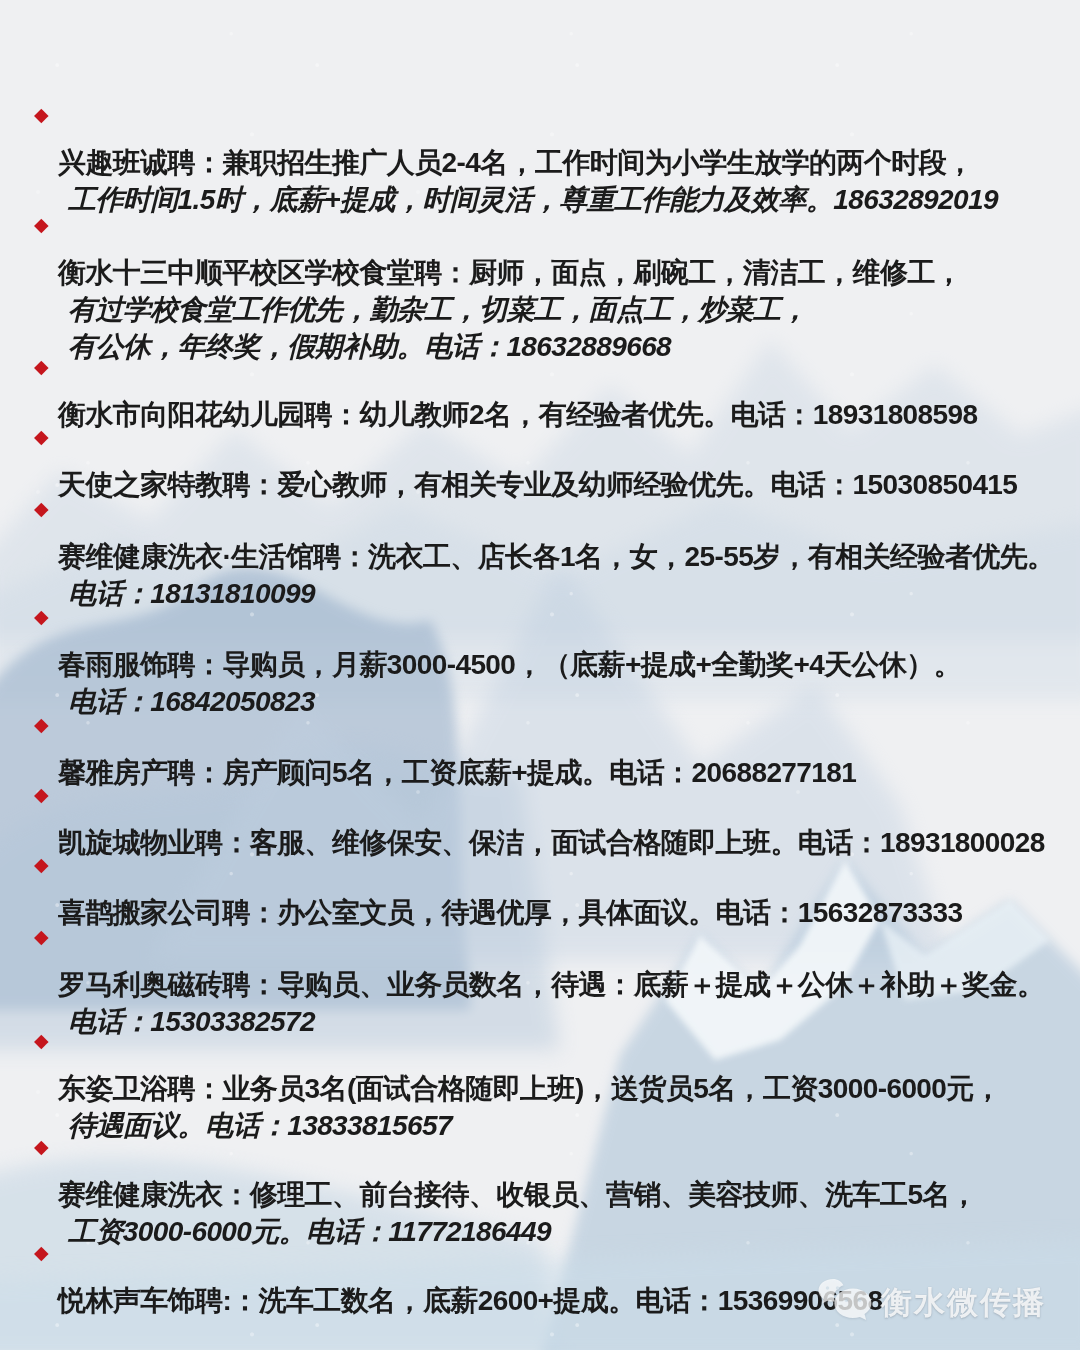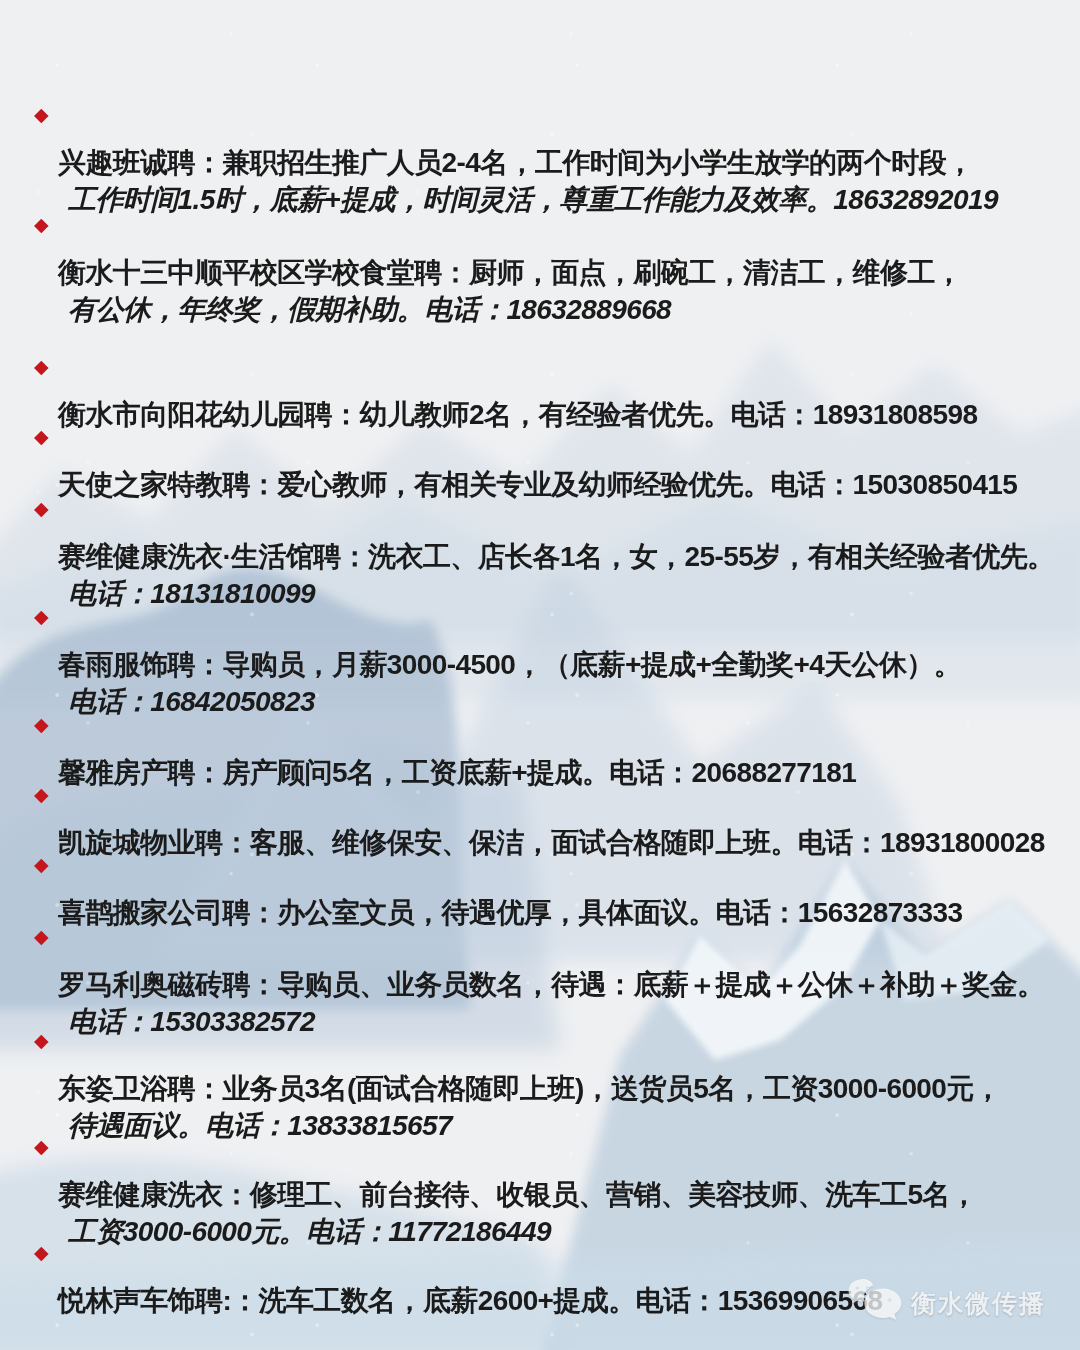--- a/index.html
+++ b/index.html
@@ -40,21 +40,21 @@
     color:#c5161d;font-size:19px;line-height:37px;
     letter-spacing:0;
   }
   .lines{min-width:0;margin-top:48px;}
   .line{height:37px;}
   .line + .line{padding-left:10px;font-style:italic;}
   .watermark{
     position:absolute;right:34px;bottom:22px;z-index:3;
     display:flex;align-items:center;gap:8px;
     color:rgba(255,255,255,0.82);
-    font-size:25px;font-weight:700;letter-spacing:2px;
+    font-size:31px;font-weight:700;letter-spacing:2px;
     text-shadow:0 1px 2px rgba(125,138,150,0.45), 0 0 1px rgba(120,130,140,0.3);
   }
   .wm-icon{opacity:.85;filter:drop-shadow(0 1px 1px rgba(125,138,150,0.4));}
 </style>
 </head>
 <body>
 
 <div class="canvas">
 
   <svg class="bg" viewBox="0 0 1080 1350" preserveAspectRatio="none" aria-hidden="true">
@@ -93,20 +93,21 @@
       <div class="lines">
         <div class="line">兴趣班诚聘：兼职招生推广人员2-4名，工作时间为小学生放学的两个时段，</div>
         <div class="line">工作时间1.5时，底薪+提成，时间灵活，尊重工作能力及效率。18632892019</div>
       </div>
     </div>
 
     <div class="listing" style="top:206px">
       <span class="bullet">◆</span>
       <div class="lines">
         <div class="line">衡水十三中顺平校区学校食堂聘：厨师，面点，刷碗工，清洁工，维修工，</div>
+        <div class="line">有过学校食堂工作优先，勤杂工，切菜工，面点工，炒菜工，</div>
         <div class="line">有公休，年终奖，假期补助。电话：18632889668</div>
       </div>
     </div>
 
     <div class="listing" style="top:348px">
       <span class="bullet">◆</span>
       <div class="lines">
         <div class="line">衡水市向阳花幼儿园聘：幼儿教师2名，有经验者优先。电话：18931808598</div>
       </div>
     </div>

